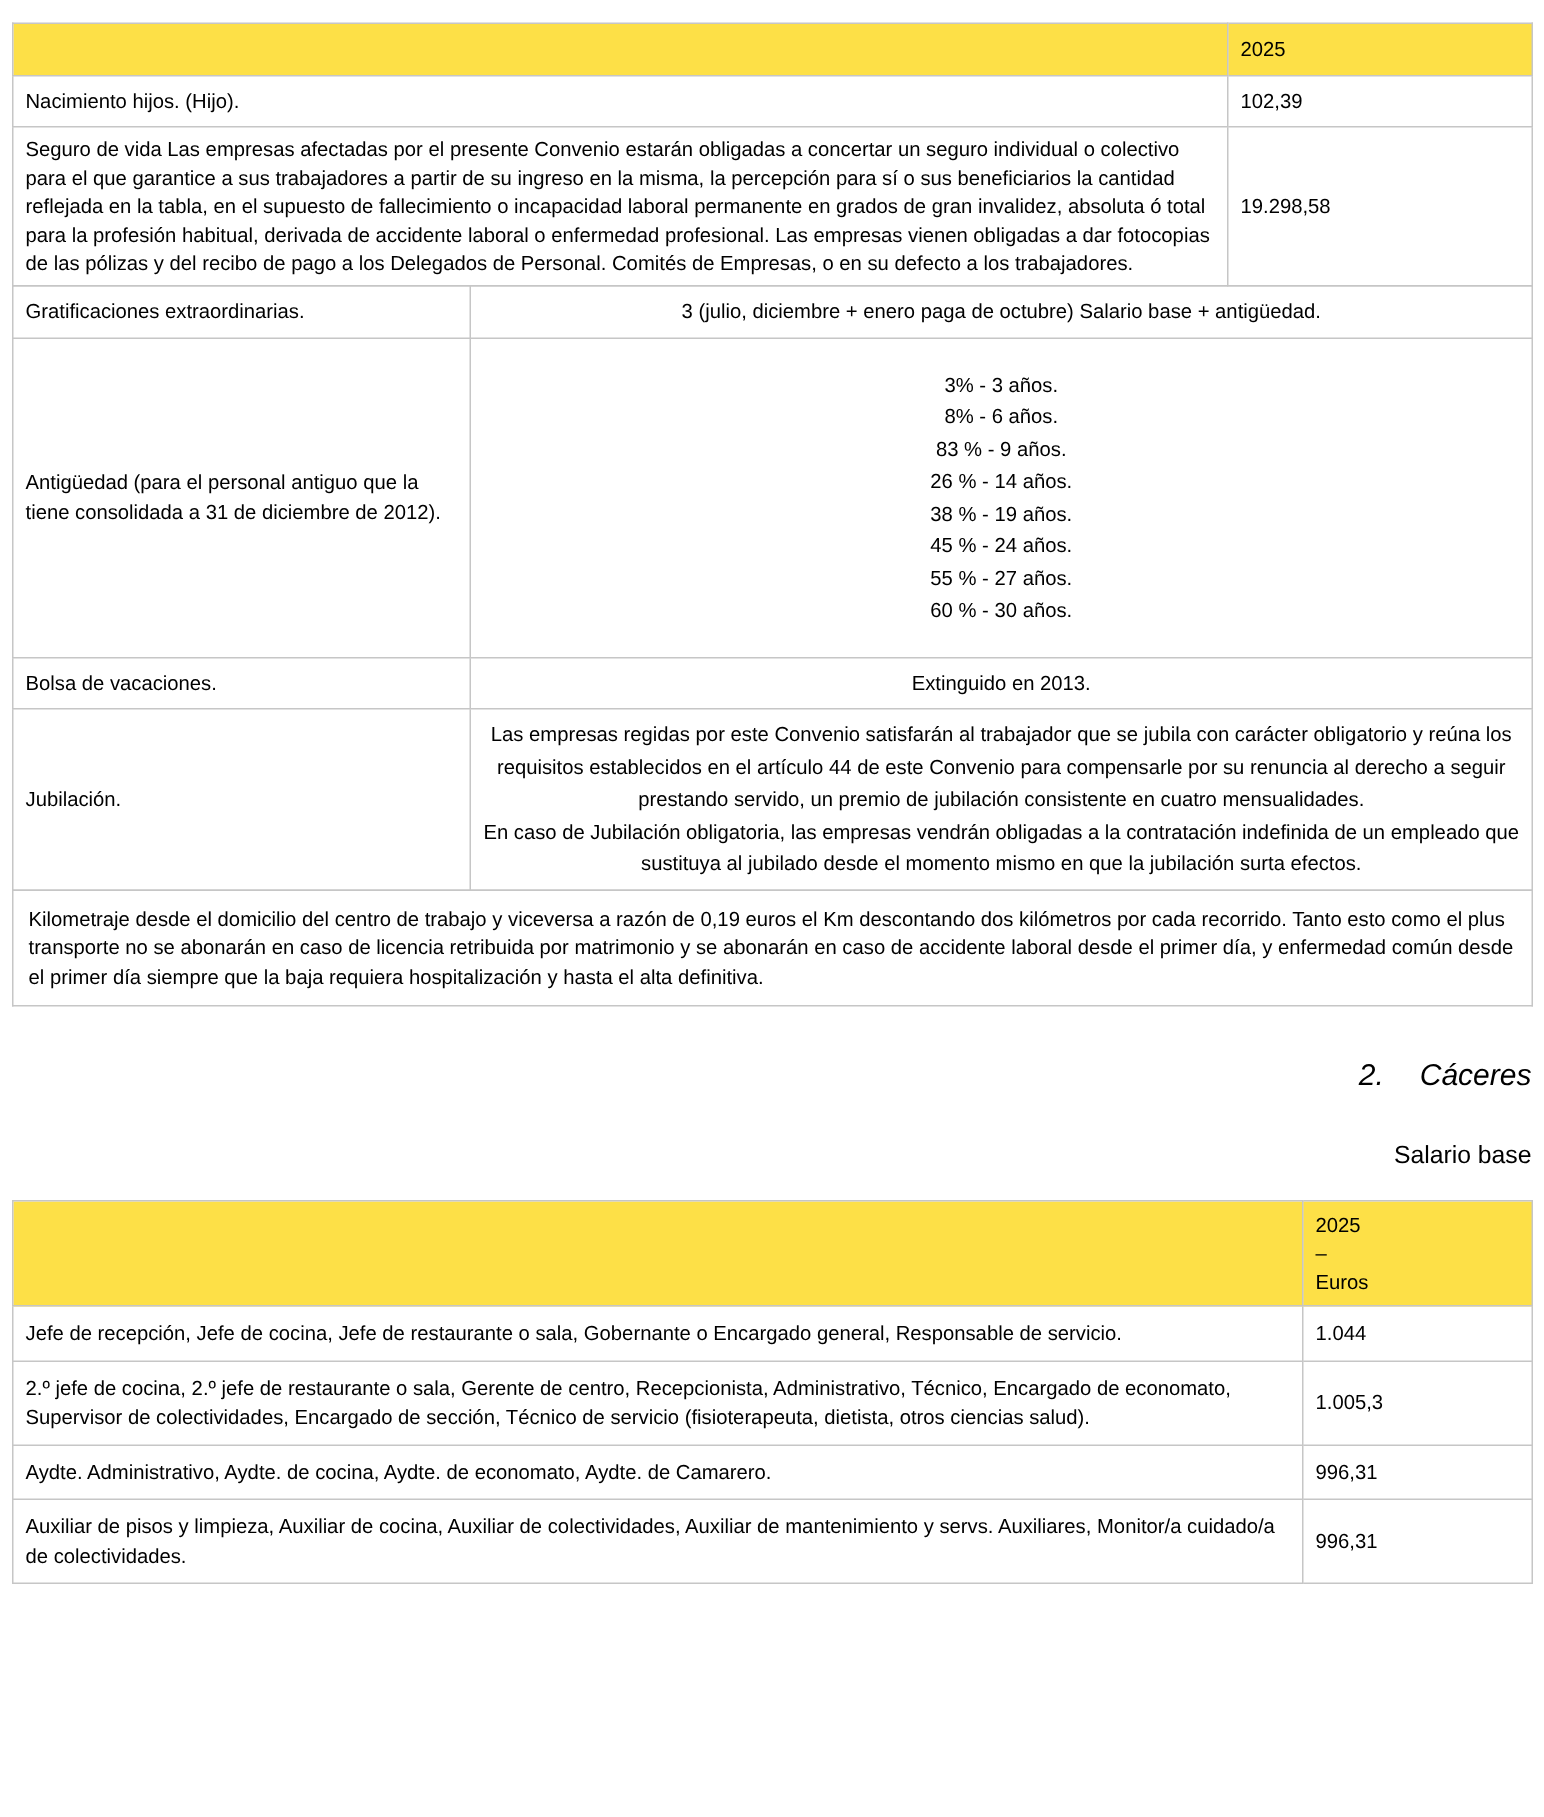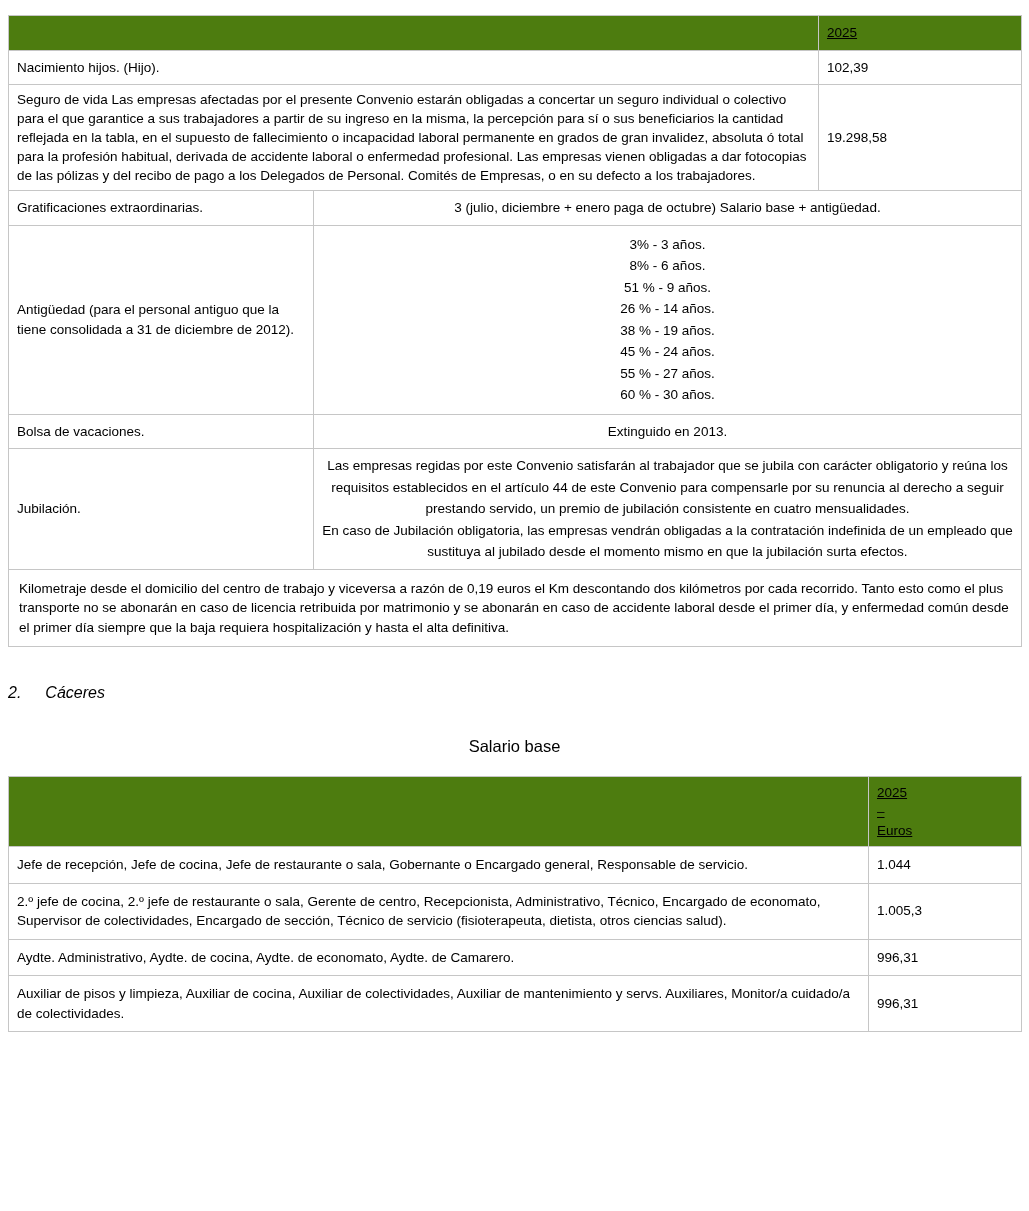--- a/index.html
+++ b/index.html
@@ -28,51 +28,50 @@
   .grid td, .grid th {
     border: 1px solid #c6c6c6;
     vertical-align: middle;
     text-align: left;
     font-weight: normal;
     line-height: 19.5px;
     padding: 6px 8px;
     word-wrap: break-word;
   }
   .hdr {
-    background: #4d7c0f;
+    background: #fde047;
     font-weight: bold;
     text-align: center;
-    text-decoration: underline;
   }
   .num {
     text-align: center;
     margin-top: 25px;
   }
   
   .t1 .rowcell { padding: 7px 8px; }
   .t1 .longtext { padding: 5px 8px; line-height: 19px; }
   
   .t2 .lines div { line-height: 21.5px; text-align: center; }
   .t2 .labelcell { line-height: 19.5px; }
-  .t2 .antiq { padding: 8px 8px; }
+  .t2 .antiq { padding: 20px 8px; }
   
   .t3 .note { padding: 9px 10px; line-height: 19.5px; }
   
   .section-heading {
     margin: 36px 0 0 0;
-    text-align: left;
-    font-size: 16px;
+    text-align: right;
+    font-size: 20px;
     font-style: italic;
     font-weight: normal;
     line-height: 20px;
   }
   .section-heading .no { display: inline-block; margin-right: 24px; }
   .sub-heading {
     margin: 33px 0 0 0;
-    text-align: center;
+    text-align: right;
     font-size: 16.5px;
     font-weight: normal;
     font-style: normal;
     line-height: 20px;
   }
   
   .t4 { margin-top: 20px; }
   .t4 td { padding: 8px; }
   .t4 .hdr div { line-height: 19px; }
   .t4 .catcell { line-height: 19.5px; }
@@ -113,21 +112,21 @@
       <td class="labelcell">Gratificaciones extraordinarias.</td>
       <td class="lines">
         <div>3 (julio, diciembre + enero paga de octubre) Salario base + antigüedad.</div>
       </td>
     </tr>
     <tr>
       <td class="labelcell">Antigüedad (para el personal antiguo que la tiene consolidada a 31 de diciembre de 2012).</td>
       <td class="lines antiq">
         <div>3% - 3 años.</div>
         <div>8% - 6 años.</div>
-        <div>51 % - 9 años.</div>
+        <div>83 % - 9 años.</div>
         <div>26 % - 14 años.</div>
         <div>38 % - 19 años.</div>
         <div>45 % - 24 años.</div>
         <div>55 % - 27 años.</div>
         <div>60 % - 30 años.</div>
       </td>
     </tr>
     <tr>
       <td class="labelcell">Bolsa de vacaciones.</td>
       <td class="lines">

